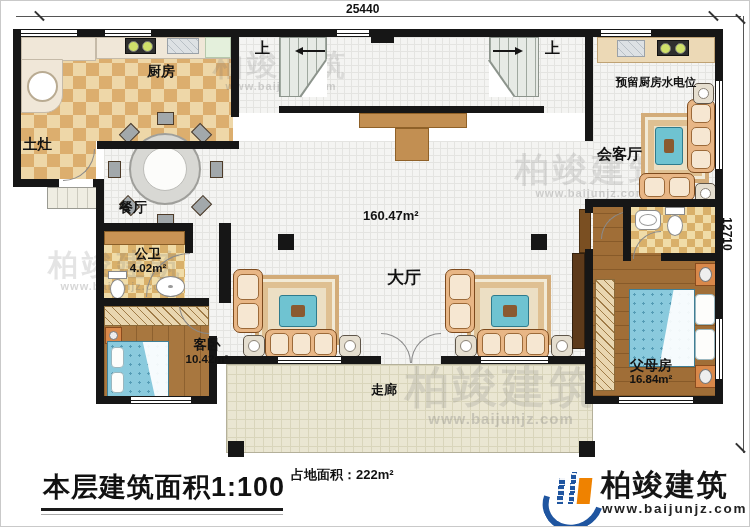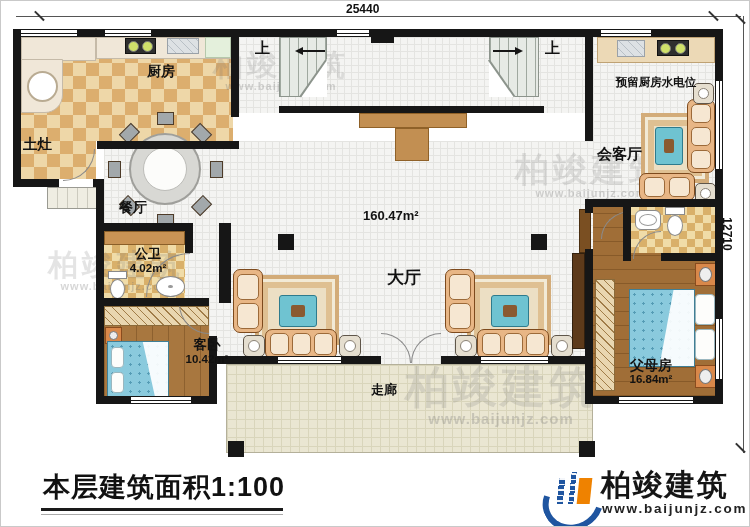--- a/index.html
+++ b/index.html
@@ -336,20 +336,23 @@
   <div class="lbl" style="left:254px;top:38px;font-size:15px;">上</div>
   <div class="lbl" style="left:544px;top:38px;font-size:15px;">上</div>
 
   <div>
     <div class="ft-title">
       <span>本层建筑面积</span><span>1:100</span>
     </div>
     <div class="ft-ul1"></div>
     <div class="ft-ul2"></div>
     <div class="ft-stats">
+      <div>
+        <span>占地面积：</span><span>222m²</span>
+      </div>
     </div>
     <div class="lg">
       <div class="lg-arc"></div>
       <div class="lg-b" style="left:14px;top:14px;width:10px;height:30px;"></div>
       <div class="lg-b" style="left:26px;top:8px;width:9px;height:36px;"></div>
       <div class="lg-bo" style="left:36px;top:16px;width:13px;height:26px;"></div>
     </div>
     <div class="brand-name">柏竣建筑</div>
     <div class="brand-url">www.baijunjz.com</div>
   </div>

